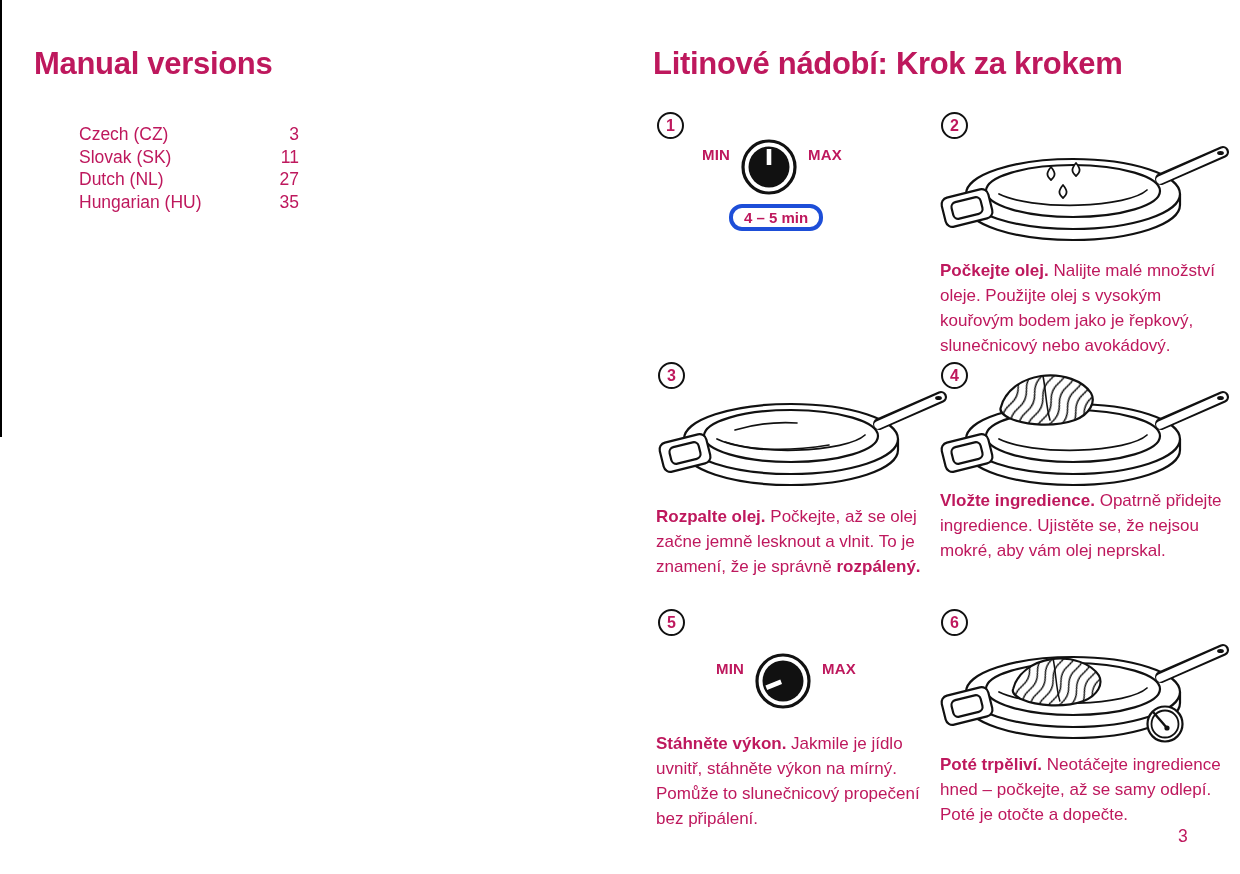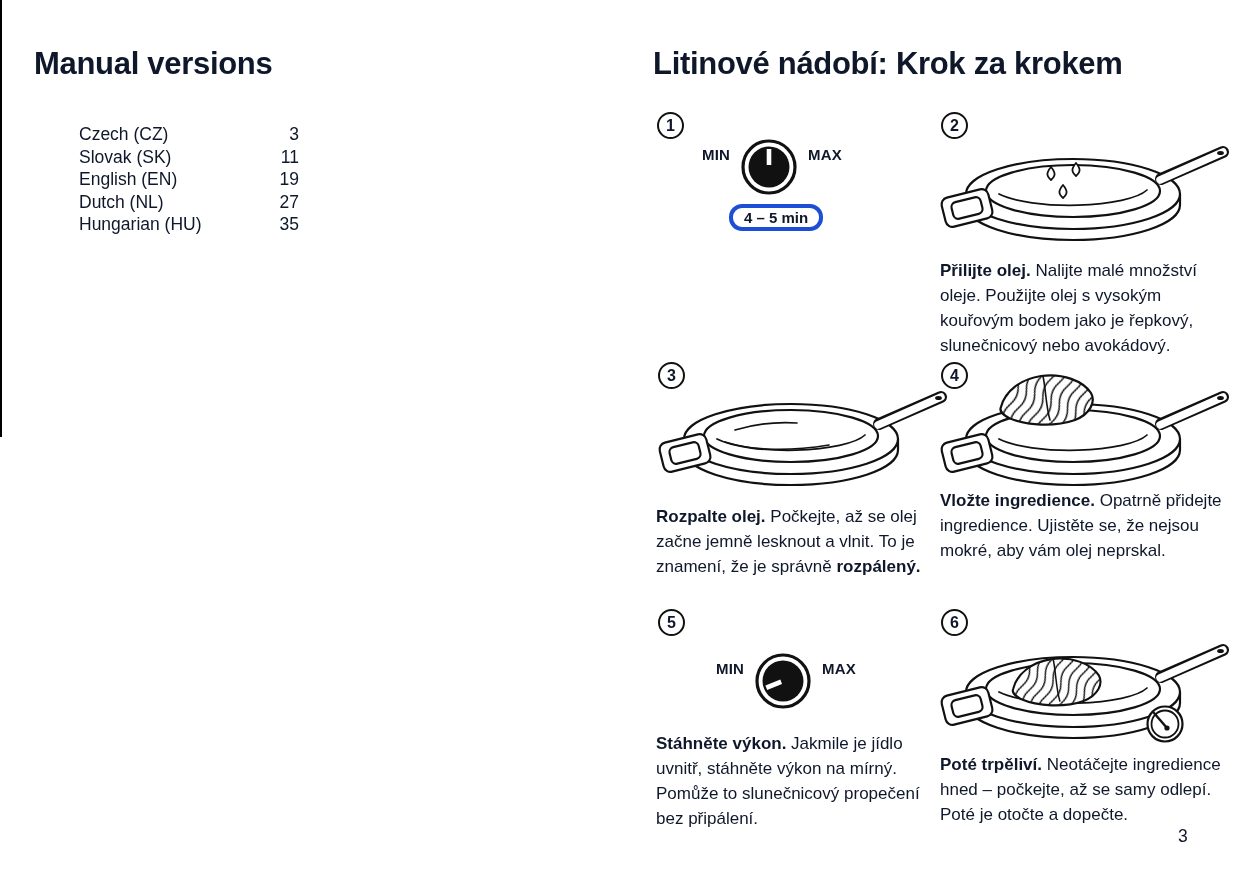--- a/index.html
+++ b/index.html
@@ -1,18 +1,18 @@
 <!DOCTYPE html>
 <html><head>
 <meta charset="utf-8">
 <style>
   html,body { margin:0; padding:0; background:#fff; }
   .page {
     position:relative; width:1240px; height:874px; overflow:hidden;
-    background:#ffffff; color:#0f172a;
+    background:#ffffff; color:#be185d;
     font-family:"Liberation Sans", sans-serif;
   }
   .hairline { position:absolute; left:0; top:0; width:2px; height:437px; background:#000; }
   .title { position:absolute; font-size:31px; font-weight:700; letter-spacing:-0.3px; white-space:nowrap; }
   .toc { position:absolute; left:35px; top:123px; width:264px; font-size:17.5px; line-height:22.6px; }
   .toc-row { display:flex; justify-content:space-between;margin-left:44px; }
   .step-num {
     position:absolute; width:27px; height:27px; box-sizing:border-box;
     border:2.4px solid #111; border-radius:50%;
     display:flex; align-items:center; justify-content:center;
@@ -43,24 +43,20 @@
   <div class="toc">
     <div class="toc-row">
       <span>Czech (CZ)</span>
       <span>3</span>
     </div>
     <div class="toc-row">
       <span>Slovak (SK)</span>
       <span>11</span>
     </div>
     <div class="toc-row">
-      <span>English (EN)</span>
-      <span>19</span>
-    </div>
-    <div class="toc-row">
       <span>Dutch (NL)</span>
       <span>27</span>
     </div>
     <div class="toc-row">
       <span>Hungarian (HU)</span>
       <span>35</span>
     </div>
   </div>
 
   <div class="title" style="left:653px; top:46px;">Litinové nádobí: Krok za krokem</div>
@@ -92,21 +88,21 @@
         <rect x="19" y="71.5" width="30" height="17" rx="5" fill="#fff"></rect>
       </g>
       <g stroke-width="1.8" fill="#fff">
         <path transform="translate(118,46)" d="M0,-7 C4,-2 5.5,1.5 0,6 C-5.5,1.5 -4,-2 0,-7 Z"></path>
         <path transform="translate(143,42)" d="M0,-7 C4,-2 5.5,1.5 0,6 C-5.5,1.5 -4,-2 0,-7 Z"></path>
         <path transform="translate(130,64)" d="M0,-7 C4,-2 5.5,1.5 0,6 C-5.5,1.5 -4,-2 0,-7 Z"></path>
       </g>
     </g>
   </svg>
   <div class="step-text" style="left:940px; top:258px; width:292px;">
-    <b>Přilijte olej.</b>
+    <b>Počkejte olej.</b>
     <span>Nalijte malé množství oleje. Použijte olej s vysokým kouřovým bodem jako je řepkový, slunečnicový nebo avokádový.</span>
     <b></b>
   </div>
 
   <div class="step-num" style="left:658px; top:362px;">3</div>
   <svg class="illus" style="left:651px; top:373px;" width="300" height="120" viewBox="0 0 300 120">
     <g stroke="#111" stroke-width="2.2" fill="none" stroke-linecap="round" stroke-linejoin="round">
       <path d="M33,66 v11 a107,35 0 0 0 214,0 v-11" fill="#fff"></path>
       <ellipse cx="140" cy="66" rx="107" ry="35" fill="#fff"></ellipse>
       <path d="M228,51 L290,24" stroke-width="12"></path>

